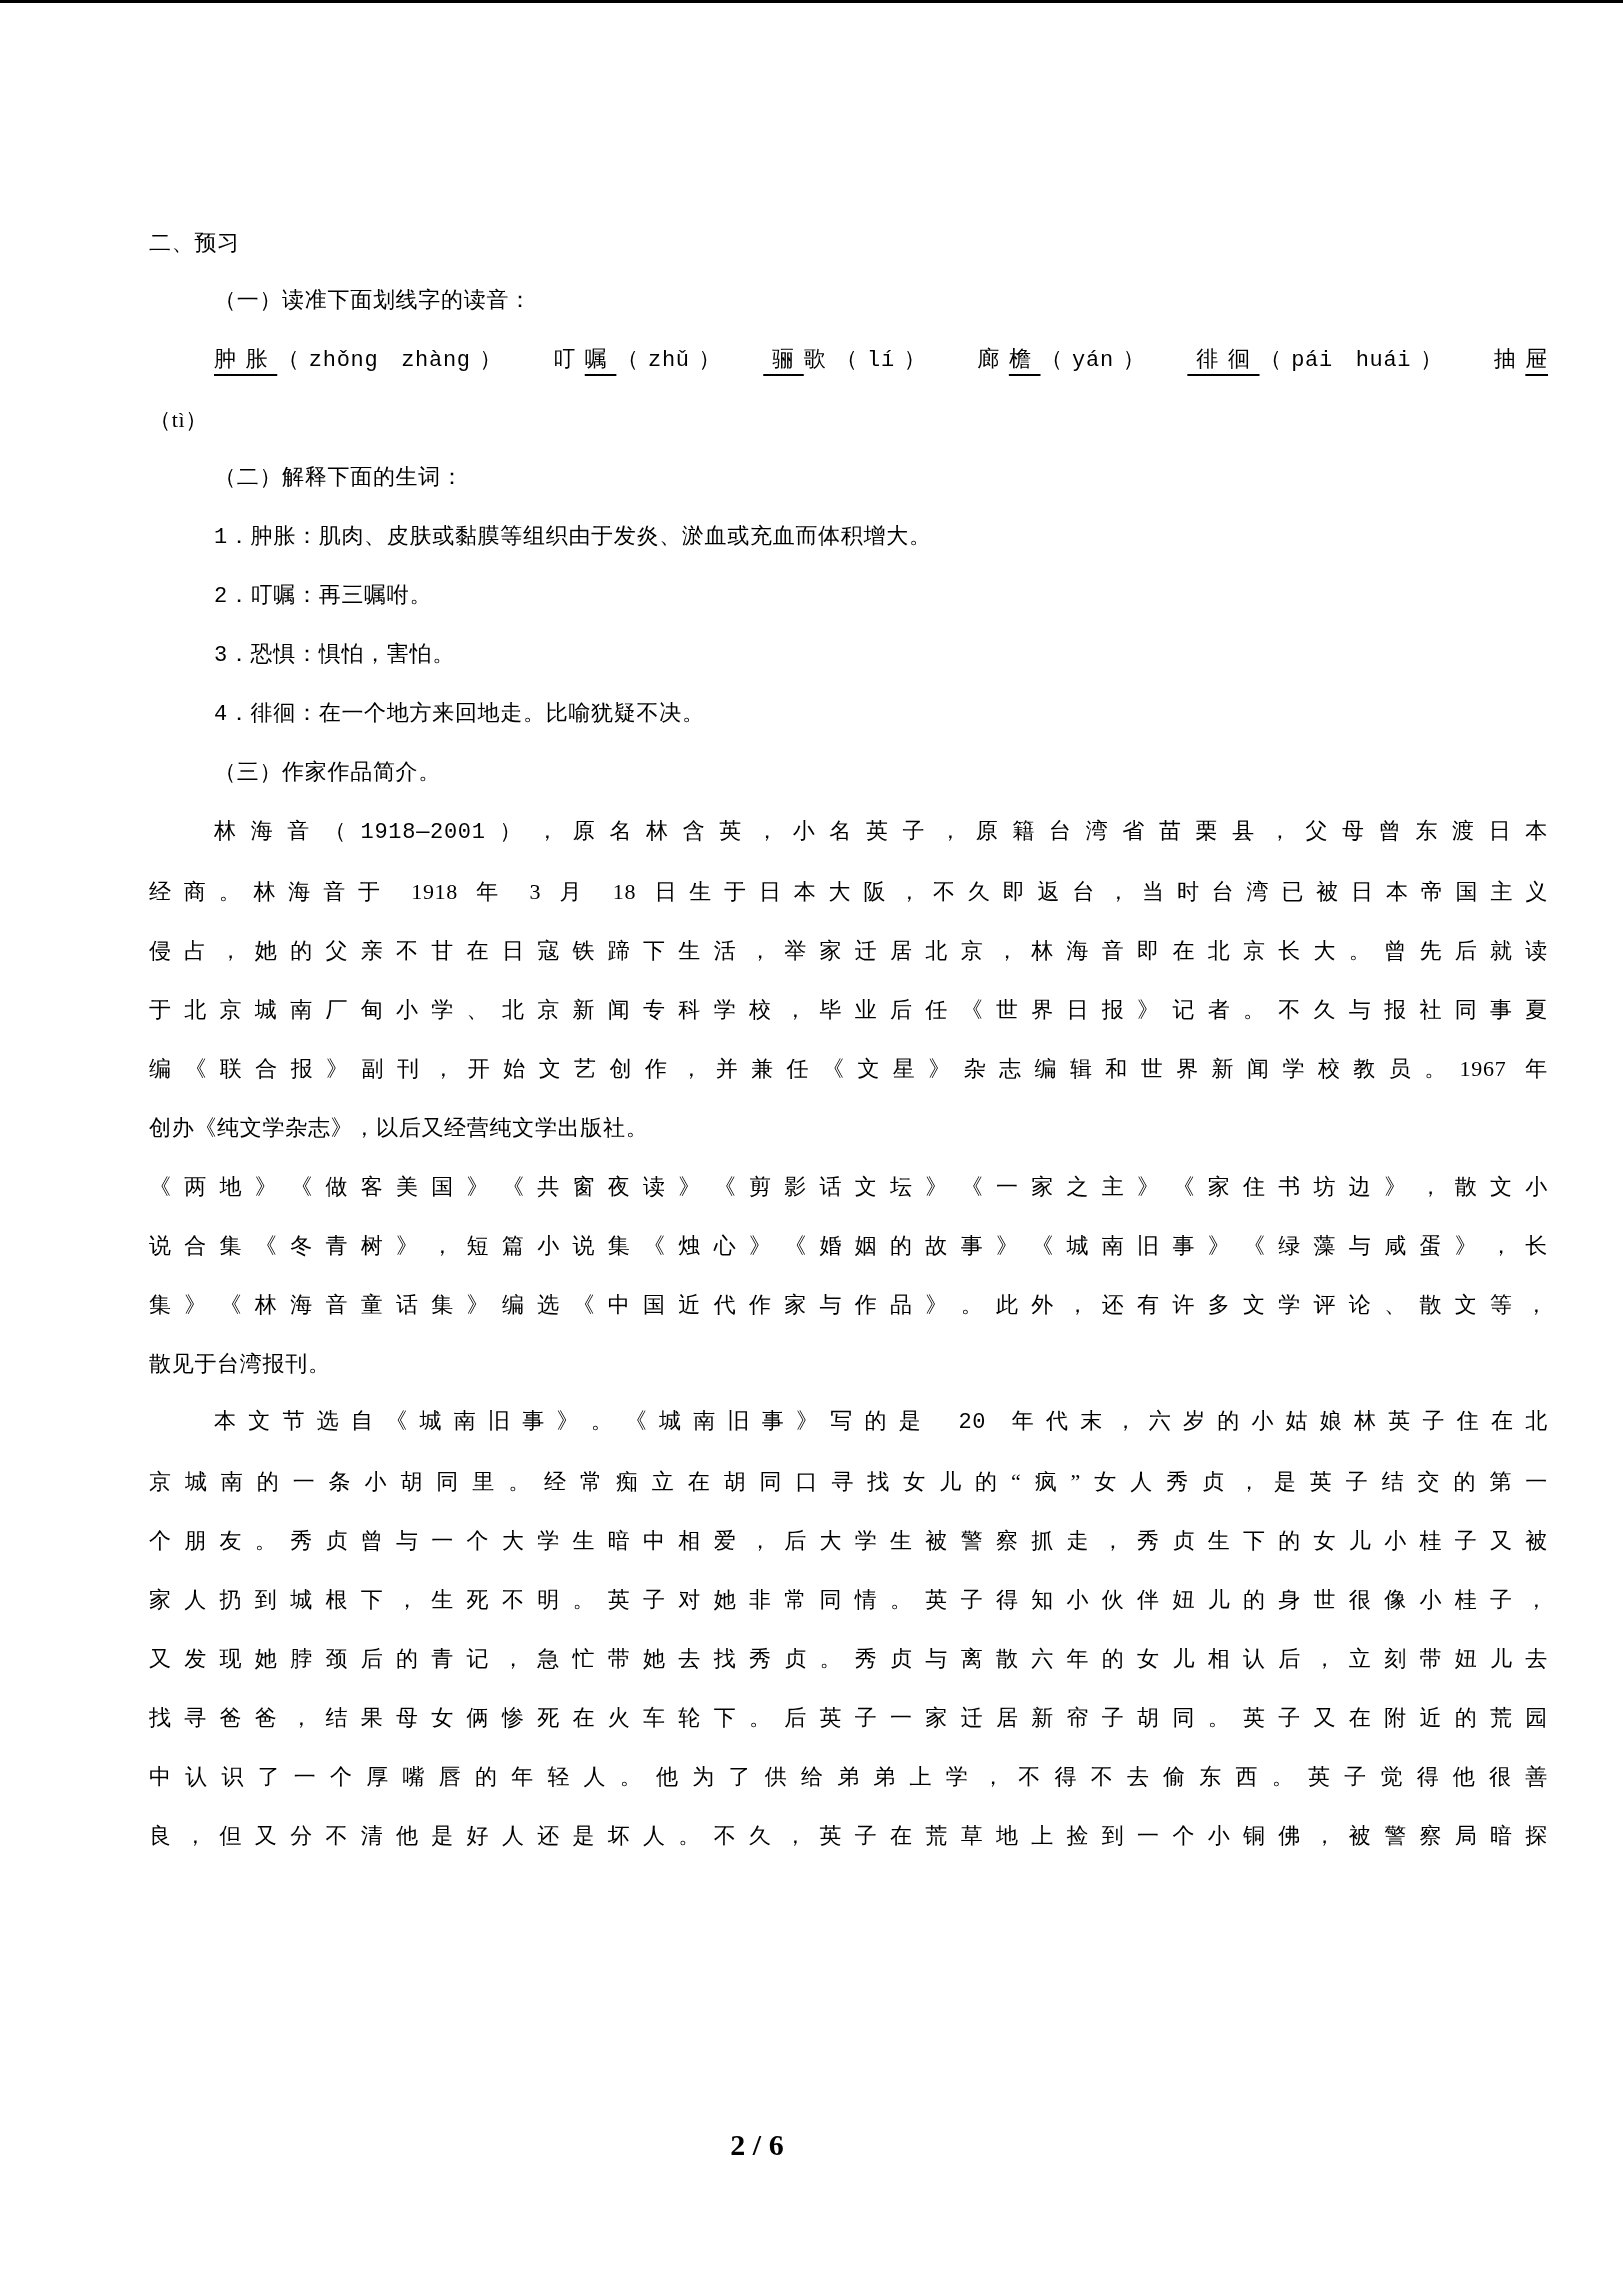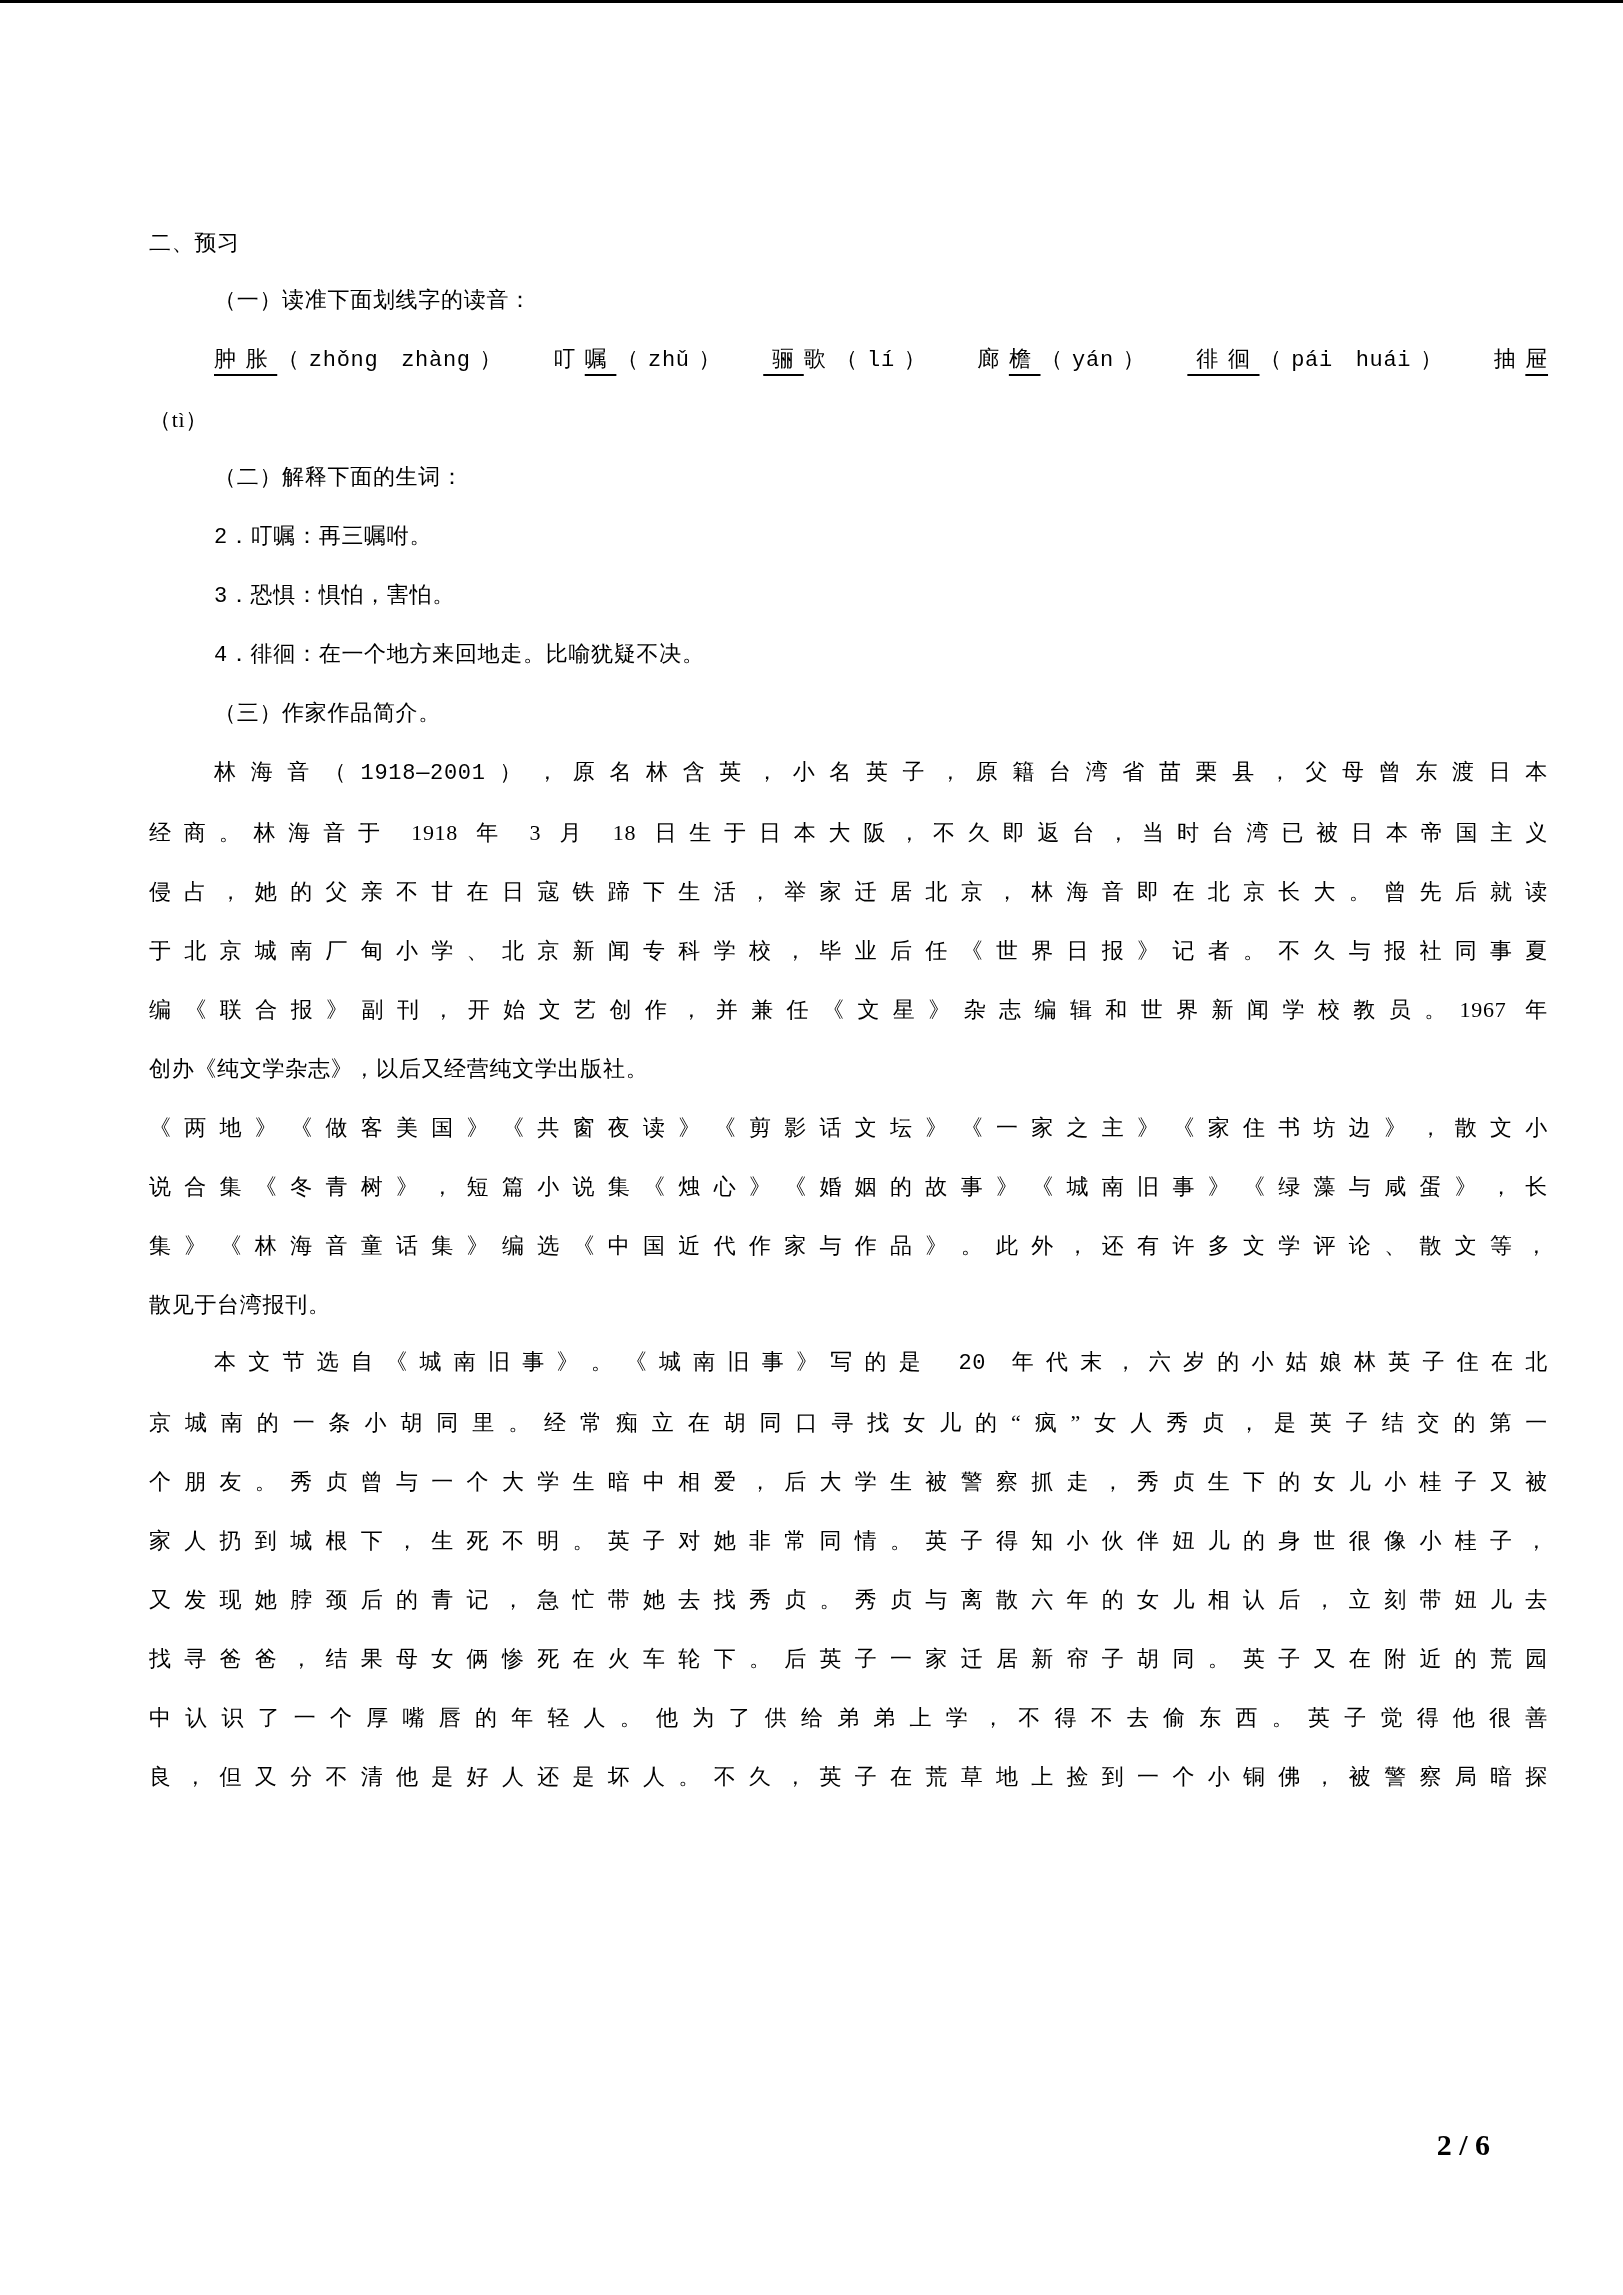--- a/index.html
+++ b/index.html
@@ -28,39 +28,40 @@
   .indent { text-indent: 65px; font-family: Liberation Mono, monospace; }
   .fill { text-align: justify; text-align-last: justify; }
   .ul {
     text-decoration: underline;
     text-decoration-thickness: 2px;
     text-underline-offset: 7.5px;
   }
   .gap { display: inline-block; width: 33px; }
   .footer {
     position: absolute;
-    top: 2128px; left: 8px;
+    top: 2128px; left: 16px;
     width: 1482px;
-    text-align: right;
+    text-align: center;
     font-size: 30px;
     font-weight: bold;
     line-height: 34px;
   }
 </style>
 </head>
 <body>
 
 <div class="top-edge"></div>
 
 <div class="text-block">
     <div class="line">二、预习</div>
     <div class="line indent">（一）读准下面划线字的读音：</div>
     <div class="line indent fill"><span class="ul">肿胀</span><span>（zhǒng zhàng）</span><span class="gap"></span><span class="">叮</span><span class="ul">嘱</span><span>（zhǔ）</span><span class="gap"></span><span class="ul">骊</span><span class="">歌</span><span>（lí）</span><span class="gap"></span><span class="">廊</span><span class="ul">檐</span><span>（yán）</span><span class="gap"></span><span class="ul">徘徊</span><span>（pái huái）</span><span class="gap"></span><span class="">抽</span><span class="ul">屉</span></div>
     <div class="line">（tì）</div>
     <div class="line indent">（二）解释下面的生词：</div>
+    <div class="line indent">1．肿胀：肌肉、皮肤或黏膜等组织由于发炎、淤血或充血而体积增大。</div>
     <div class="line indent">2．叮嘱：再三嘱咐。</div>
     <div class="line indent">3．恐惧：惧怕，害怕。</div>
     <div class="line indent">4．徘徊：在一个地方来回地走。比喻犹疑不决。</div>
     <div class="line indent">（三）作家作品简介。</div>
     <div class="line indent fill">林海音（1918—2001），原名林含英，小名英子，原籍台湾省苗栗县，父母曾东渡日本</div>
     <div class="line fill">经商。林海音于 1918 年 3 月 18 日生于日本大阪，不久即返台，当时台湾已被日本帝国主义</div>
     <div class="line fill">侵占，她的父亲不甘在日寇铁蹄下生活，举家迁居北京，林海音即在北京长大。曾先后就读</div>
     <div class="line fill">于北京城南厂甸小学、北京新闻专科学校，毕业后任《世界日报》记者。不久与报社同事夏</div>
     <div class="line fill">编《联合报》副刊，开始文艺创作，并兼任《文星》杂志编辑和世界新闻学校教员。1967 年</div>
     <div class="line">创办《纯文学杂志》，以后又经营纯文学出版社。</div>

